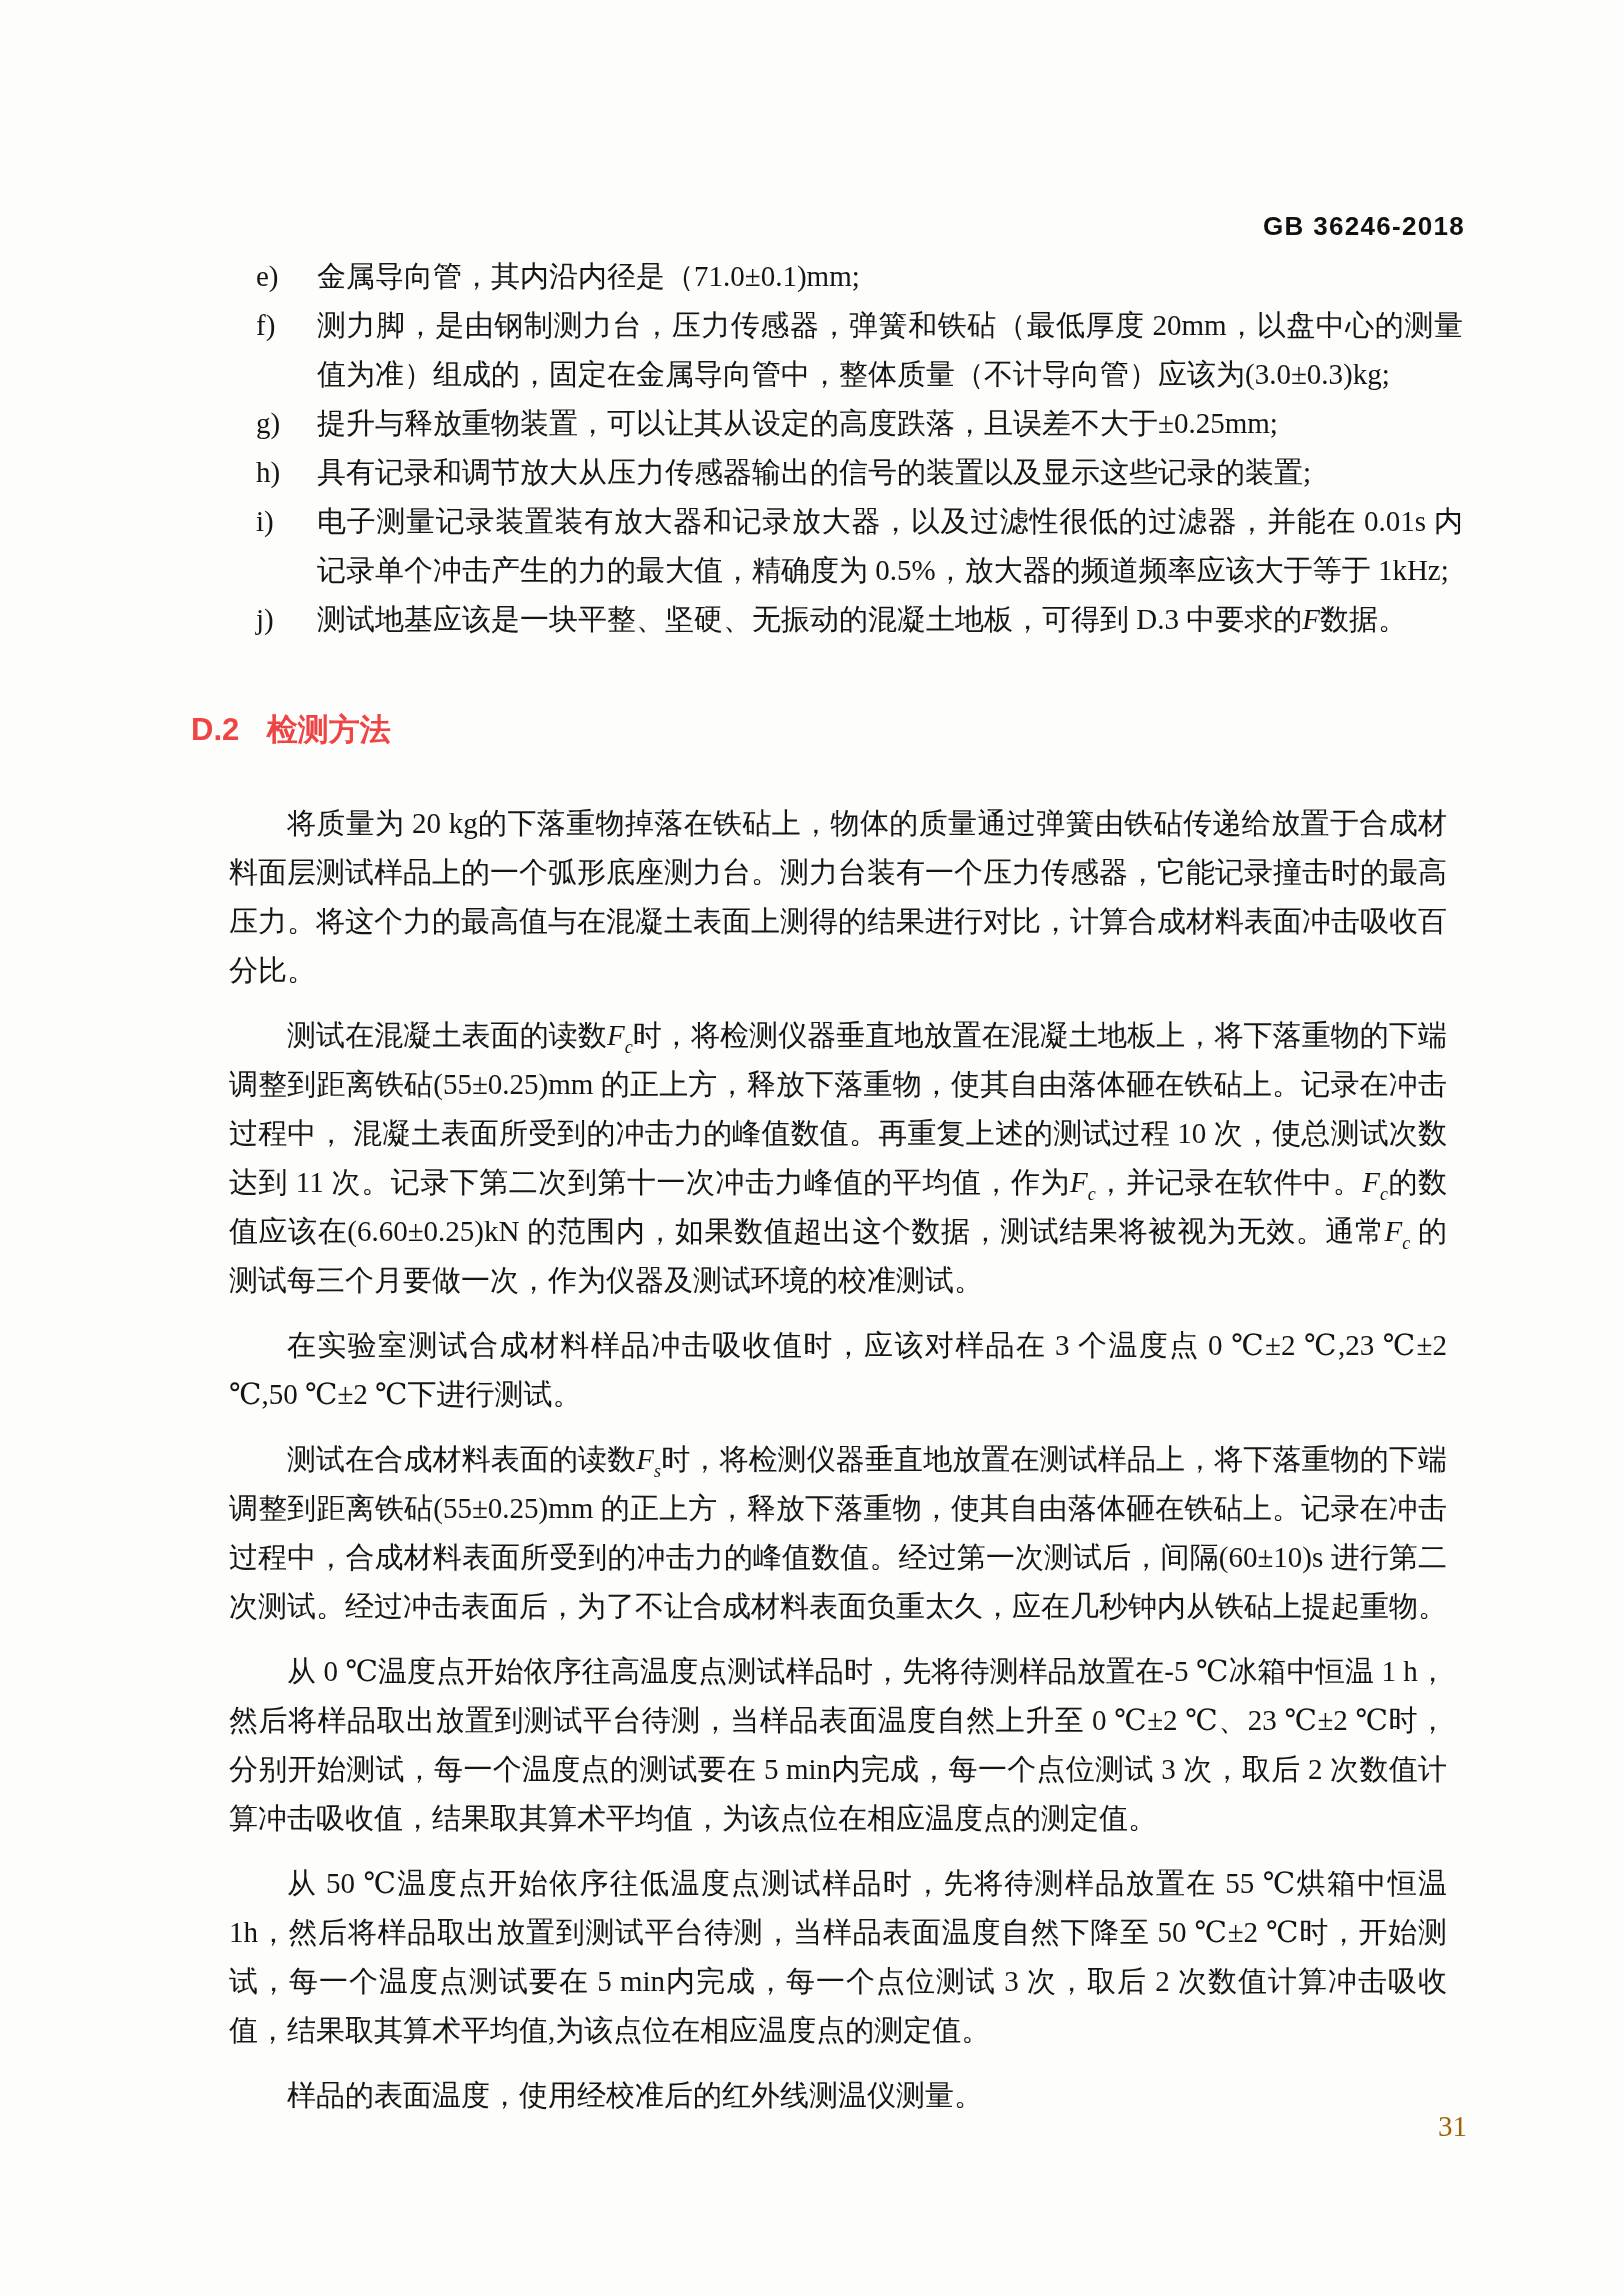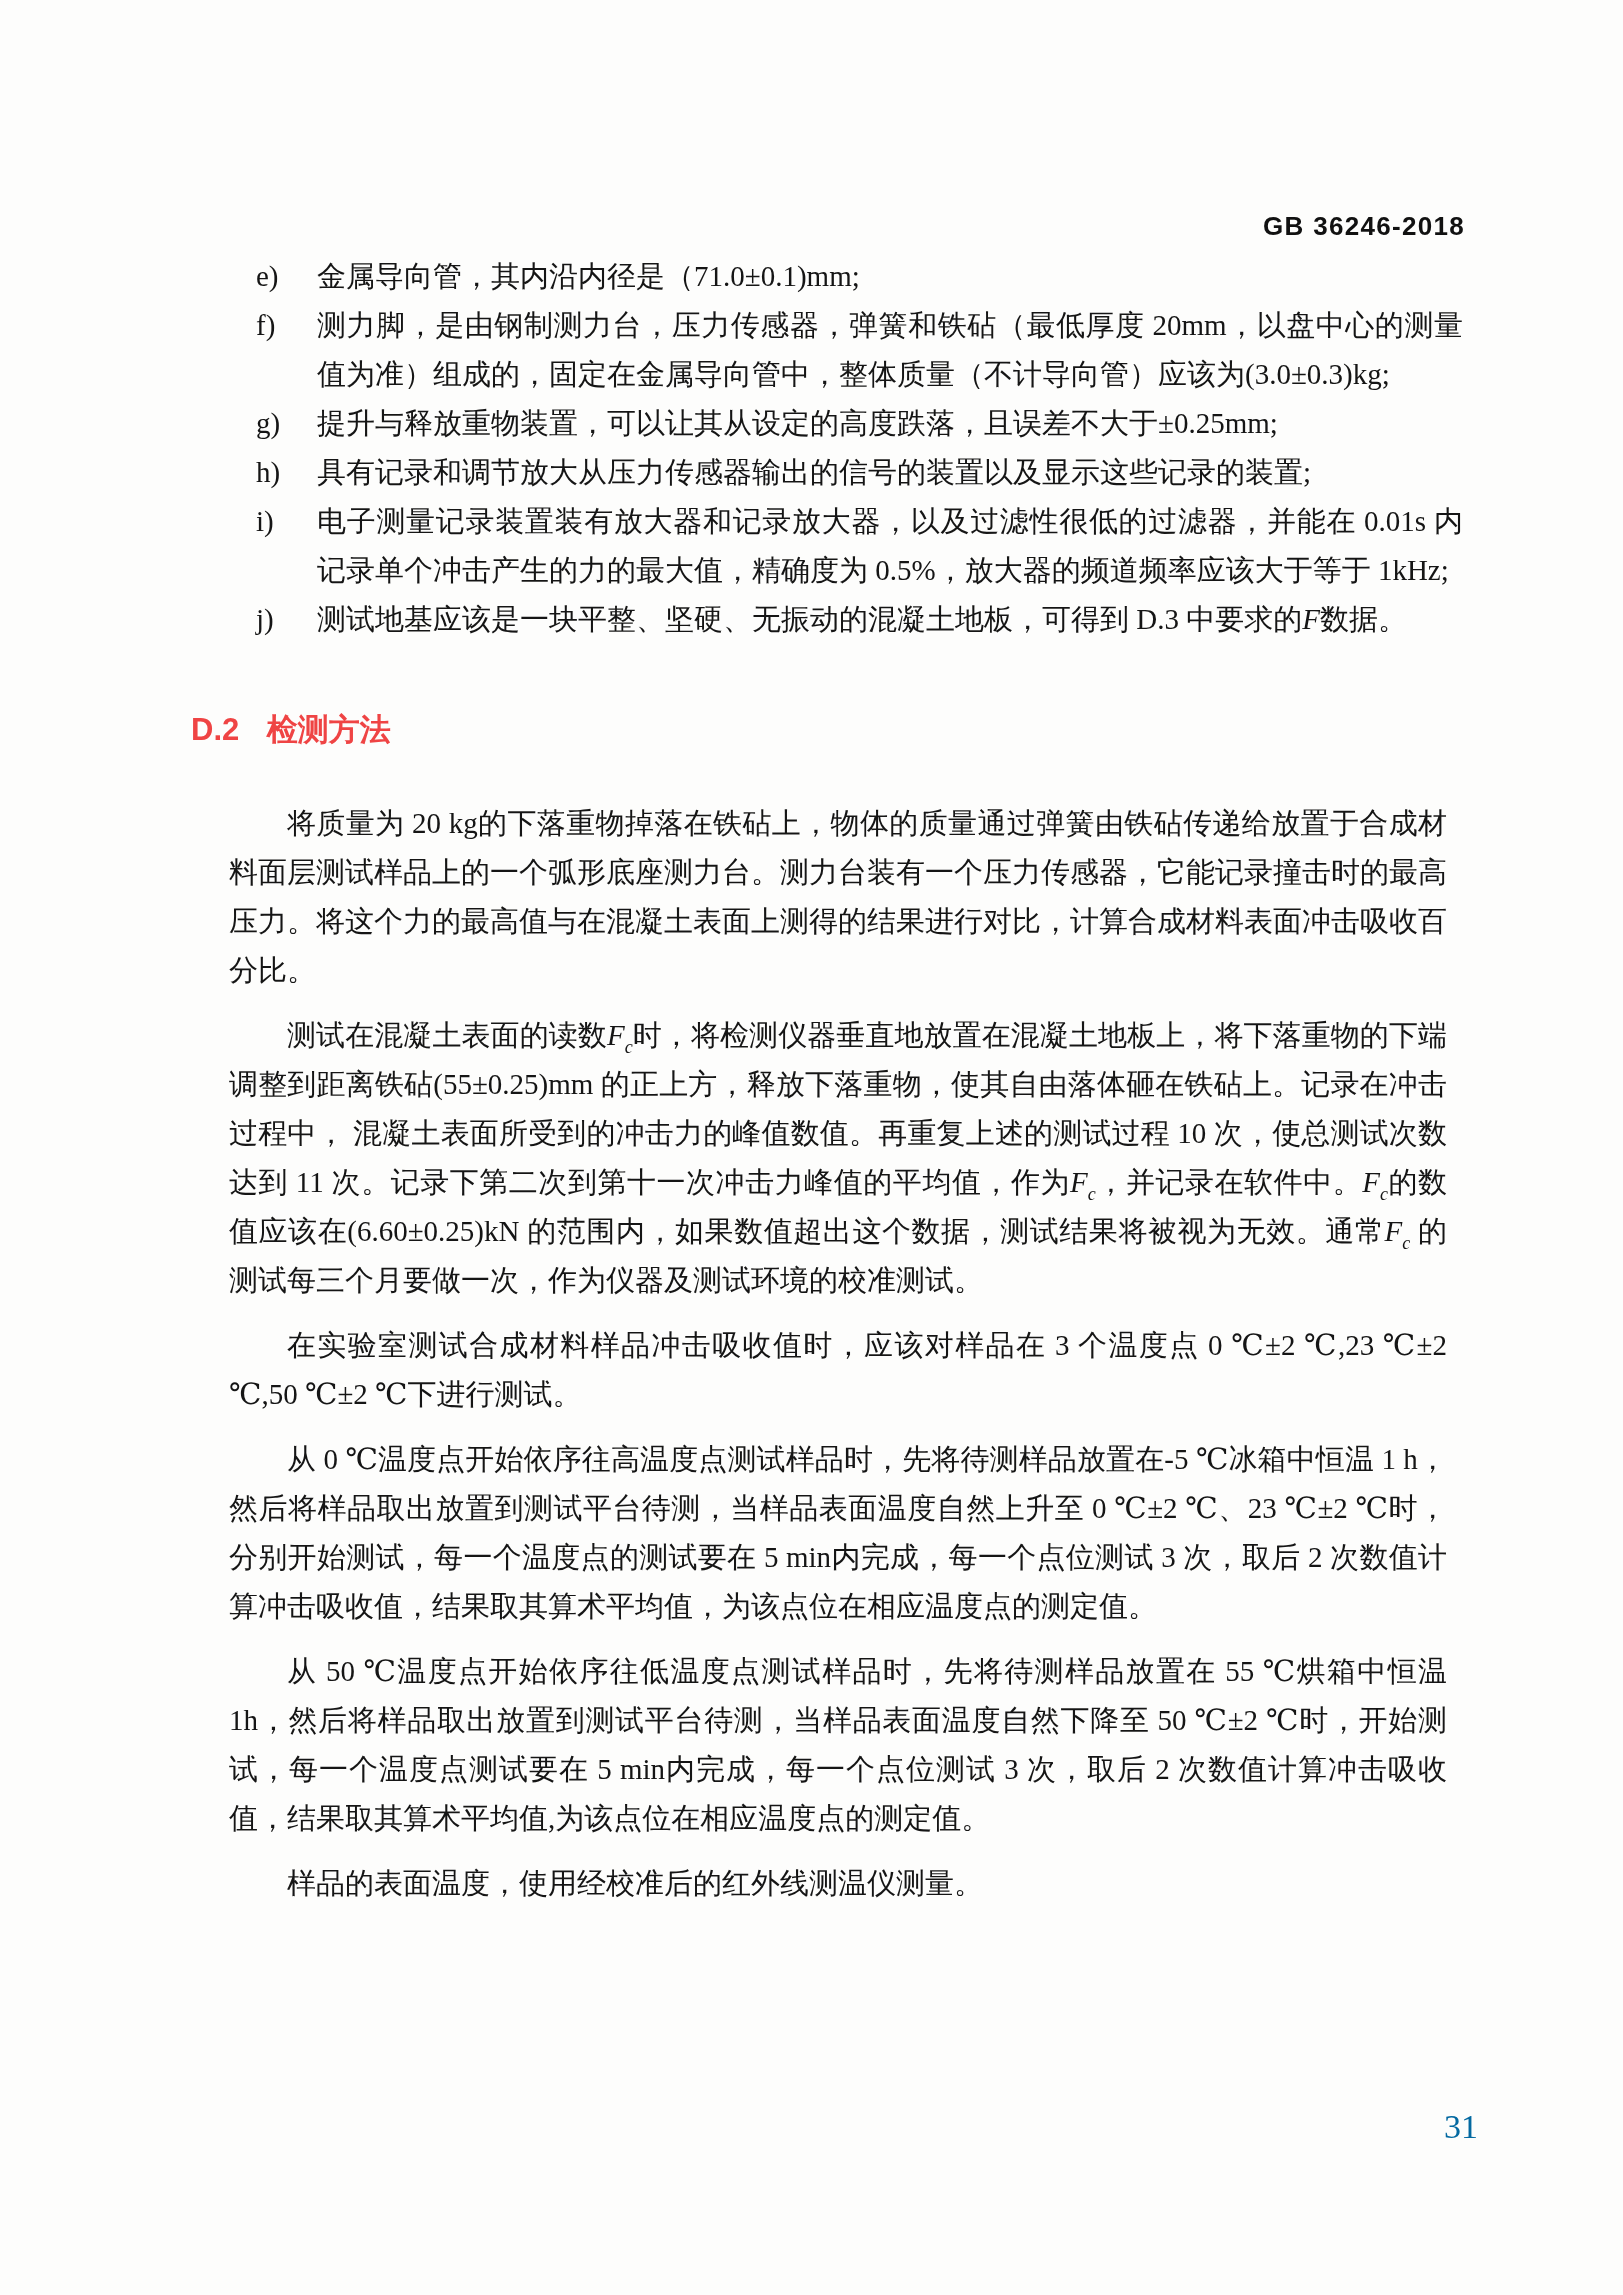--- a/index.html
+++ b/index.html
@@ -80,23 +80,23 @@
   .seg-sub {
     font-style: italic;
     font-size: 0.62em;
     vertical-align: -0.45em;
     line-height: 0;
   }
   
   .page-number {
     position: absolute;
     top: 2102px;
-    right: 145px;
-    font-size: 34px;
-    color: #0369a1;
+    right: 156px;
+    font-size: 29px;
+    color: #a16207;
   }
 </style>
 </head>
 <body>
 
 <div class="page">
 
   <div class="std-header">GB 36246-2018</div>
 
   <div class="lettered-list">
@@ -127,20 +127,21 @@
   </div>
 
   <div class="section-heading">
     <span class="sec-num">D.2</span><span>检测方法</span>
   </div>
 
   <div class="body-paragraphs">
     <p><span>将质量为 20 kg的下落重物掉落在铁砧上，物体的质量通过弹簧由铁砧传递给放置于合成材料面层测试样品上的一个弧形底座测力台。测力台装有一个压力传感器，它能记录撞击时的最高压力。将这个力的最高值与在混凝土表面上测得的结果进行对比，计算合成材料表面冲击吸收百分比。</span></p>
     <p><span>测试在混凝土表面的读数</span><span class="seg-italic">F</span><sub class="seg-sub">c</sub><span>时，将检测仪器垂直地放置在混凝土地板上，将下落重物的下端调整到距离铁砧(55±0.25)mm 的正上方，释放下落重物，使其自由落体砸在铁砧上。记录在冲击过程中， 混凝土表面所受到的冲击力的峰值数值。再重复上述的测试过程 10 次，使总测试次数达到 11 次。记录下第二次到第十一次冲击力峰值的平均值，作为</span><span class="seg-italic">F</span><sub class="seg-sub">c</sub><span>，并记录在软件中。</span><span class="seg-italic">F</span><sub class="seg-sub">c</sub><span>的数值应该在(6.60±0.25)kN 的范围内，如果数值超出这个数据，测试结果将被视为无效。通常</span><span class="seg-italic">F</span><sub class="seg-sub">c</sub><span> 的测试每三个月要做一次，作为仪器及测试环境的校准测试。</span></p>
     <p><span>在实验室测试合成材料样品冲击吸收值时，应该对样品在 3 个温度点 0 ℃±2 ℃,23 ℃±2 ℃,50 ℃±2 ℃下进行测试。</span></p>
+    <p><span>测试在合成材料表面的读数</span><span class="seg-italic">F</span><sub class="seg-sub">s</sub><span>时，将检测仪器垂直地放置在测试样品上，将下落重物的下端调整到距离铁砧(55±0.25)mm 的正上方，释放下落重物，使其自由落体砸在铁砧上。记录在冲击过程中，合成材料表面所受到的冲击力的峰值数值。经过第一次测试后，间隔(60±10)s 进行第二次测试。经过冲击表面后，为了不让合成材料表面负重太久，应在几秒钟内从铁砧上提起重物。</span></p>
     <p><span>从 0 ℃温度点开始依序往高温度点测试样品时，先将待测样品放置在-5 ℃冰箱中恒温 1 h，然后将样品取出放置到测试平台待测，当样品表面温度自然上升至 0 ℃±2 ℃、23 ℃±2 ℃时，分别开始测试，每一个温度点的测试要在 5 min内完成，每一个点位测试 3 次，取后 2 次数值计算冲击吸收值，结果取其算术平均值，为该点位在相应温度点的测定值。</span></p>
     <p><span>从 50 ℃温度点开始依序往低温度点测试样品时，先将待测样品放置在 55 ℃烘箱中恒温 1h，然后将样品取出放置到测试平台待测，当样品表面温度自然下降至 50 ℃±2 ℃时，开始测试，每一个温度点测试要在 5 min内完成，每一个点位测试 3 次，取后 2 次数值计算冲击吸收值，结果取其算术平均值,为该点位在相应温度点的测定值。</span></p>
     <p><span>样品的表面温度，使用经校准后的红外线测温仪测量。</span></p>
   </div>
 
   <div class="page-number">31</div>
 
 </div>
 
 

